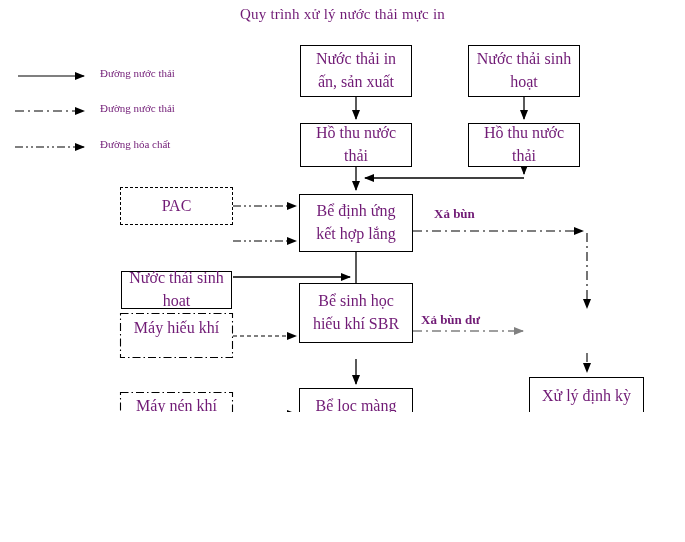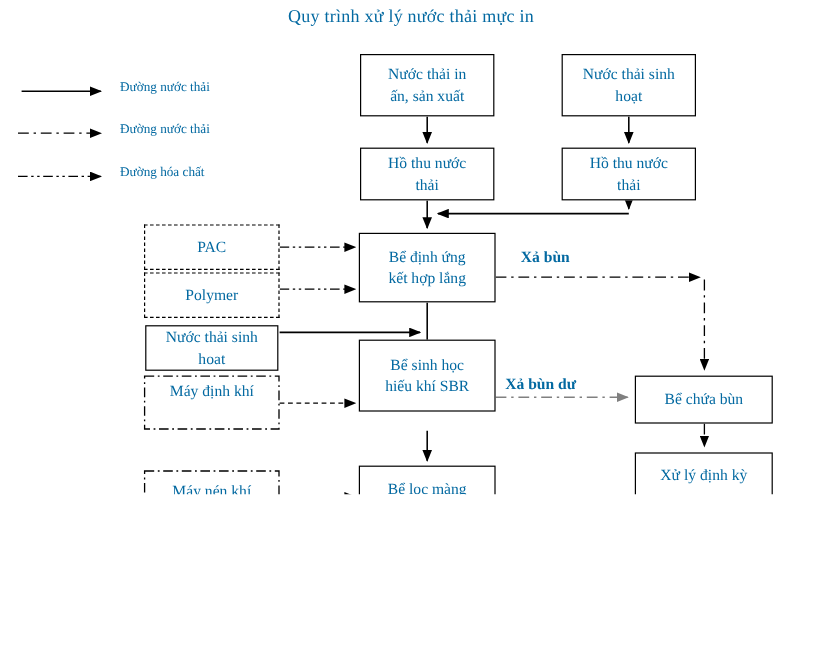--- a/index.html
+++ b/index.html
@@ -1,22 +1,22 @@
 <!DOCTYPE html>
 <html><head>
 <meta charset="utf-8">
 <style>
   html,body{margin:0;padding:0;background:#fff;}
   #canvas{position:relative;width:685px;height:412px;background:#ffffff;
-          font-family:"Liberation Serif","DejaVu Serif",serif;color:#0369a1;overflow:hidden;border-radius:22px;}
+          font-family:"Liberation Serif","DejaVu Serif",serif;color:#701a75;overflow:hidden;border-radius:22px;}
   #title{position:absolute;left:0;top:6px;width:685px;text-align:center;
          font-size:15px;letter-spacing:.2px;}
   .box{position:absolute;box-sizing:border-box;border:1px solid #000;background:#fff;
        display:flex;align-items:center;justify-content:center;text-align:center;
-       font-size:13px;line-height:1.42;white-space:pre-line;z-index:2;padding:18px 2px;}
+       font-size:16px;line-height:1.42;white-space:pre-line;z-index:2;padding:18px 2px;}
   .dashed{border-style:dashed;}
   .noborder{border:none;background:transparent;}
   .rounded{border-radius:11px;}
   .top-align{align-items:flex-start;padding-top:4px;}
   .edge-label{position:absolute;font-weight:bold;font-size:13px;z-index:3;white-space:nowrap;}
   .legend-label{position:absolute;font-size:11px;z-index:2;white-space:nowrap;}
   svg#wires{position:absolute;left:0;top:0;z-index:1;}
 </style>
 </head>
 <body>
@@ -71,33 +71,31 @@
   <div class="box" style="left:300px;top:45px;width:112px;height:52px">Nước thải in
 ấn, sản xuất</div>
   <div class="box" style="left:468px;top:45px;width:112px;height:52px">Nước thải sinh
 hoạt</div>
   <div class="box" style="left:300px;top:123px;width:112px;height:44px">Hồ thu nước
 thải</div>
   <div class="box" style="left:468px;top:123px;width:112px;height:44px">Hồ thu nước
 thải</div>
 
   <div class="box dashed" style="left:120px;top:187px;width:113px;height:36px">PAC</div>
-  <div class="box dashed" style="left:120px;top:227px;width:113px;height:35px">Polymer</div>
 
   <div class="box" style="left:299px;top:194px;width:114px;height:58px">Bể định ứng
 kết hợp lắng</div>
 
   <div class="box" style="left:121px;top:271px;width:111px;height:38px">Nước thải sinh
 hoat</div>
-  <div class="box noborder top-align" style="left:120px;top:313px;width:113px;height:45px">Máy định khí</div>
+  <div class="box noborder top-align" style="left:120px;top:313px;width:113px;height:45px">Máy hiếu khí</div>
 
   <div class="box" style="left:299px;top:283px;width:114px;height:60px">Bể sinh học
 hiếu khí SBR</div>
 
-  <div class="box" style="left:529px;top:313px;width:115px;height:40px">Bể chứa bùn</div>
   <div class="box" style="left:529px;top:377px;width:115px;height:36px">Xử lý định kỳ</div>
 
   <div class="box noborder" style="left:120px;top:392px;width:113px;height:52px">Máy nén khí
 rửa nước</div>
   <div class="box" style="left:299px;top:388px;width:114px;height:59px">Bể lọc màng
 MBR</div>
 
 
   <div class="edge-label" style="left:434px;top:206px">Xả bùn</div>
   <div class="edge-label" style="left:421px;top:312px">Xả bùn dư</div>

